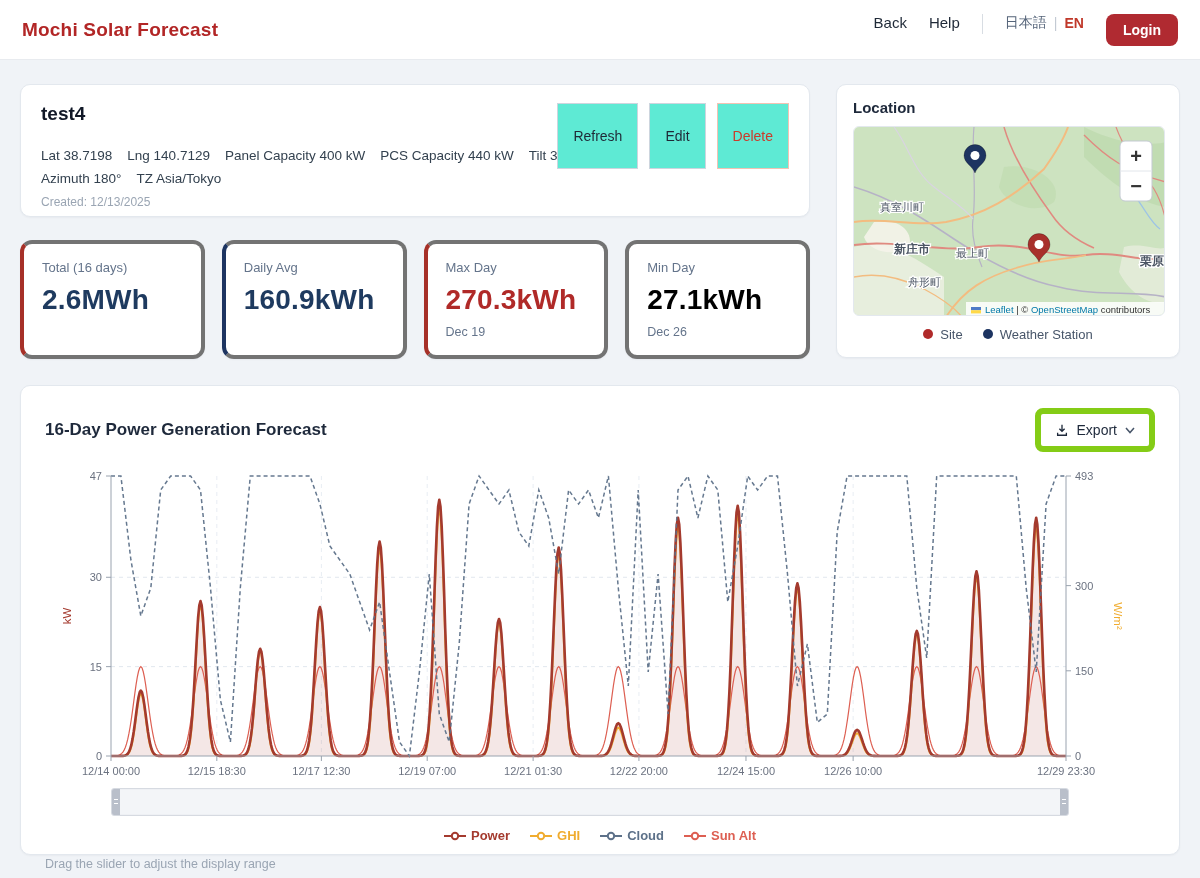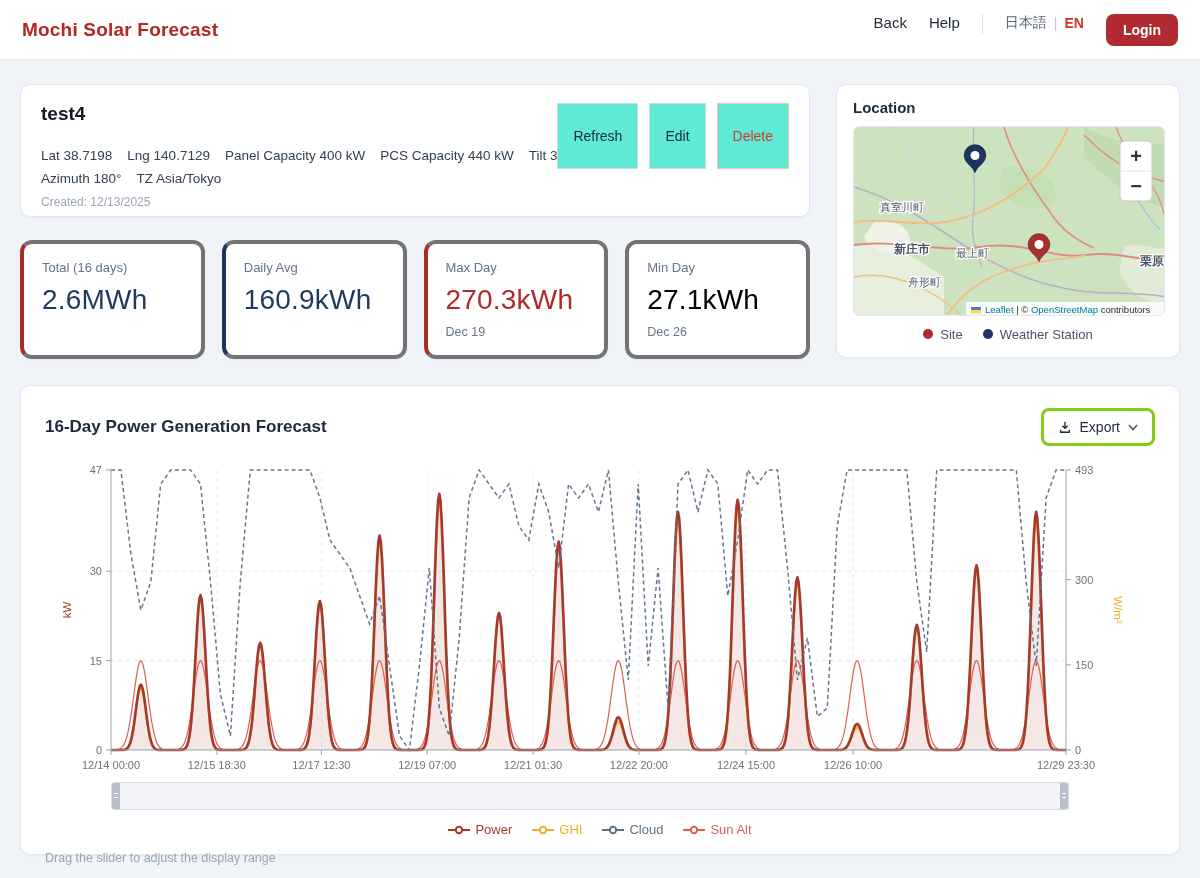--- a/index.html
+++ b/index.html
@@ -47,50 +47,50 @@
   }
   .btn.danger { border-color:#f2c2b3; color:#cb3a2a; }
   
   .stats-row { display:flex; gap:17px; margin-top:23px; }
   .stat-card {
     width:185px; height:119px; background:#fff; border:4px solid #737373;
     border-radius:12px; padding:16px 18px; box-shadow:0 1px 2px rgba(15,23,42,.04);
   }
   .stat-card.accented { border-left-width:4px; border-left-style:solid; }
   .stat-label { font-size:13px; color:#64748b; margin-bottom:9px; }
-  .stat-value { font-size:28px; font-weight:normal; letter-spacing:.2px; }
+  .stat-value { font-size:28px; font-weight:bold; letter-spacing:.2px; }
   .stat-sub { font-size:12.5px; color:#64748b; margin-top:9px; }
   
   .loc-card { padding:14px 16px 12px 16px; height:274px; }
   .loc-title { font-size:15px; font-weight:bold; color:#1e293b; margin-bottom:10px; }
   .map-wrap { width:312px; height:190px; border-radius:6px; overflow:hidden; position:relative;
               border:1px solid #e3e8ee; cursor:grab; }
   .loc-legend { display:flex; justify-content:center; gap:20px; margin-top:11px;
                 font-size:13px; color:#475569; align-items:center; }
   .loc-legend .dot { width:10px; height:10px; border-radius:50%; display:inline-block; margin-right:7px; }
   
   .chart-card { margin-top:26px; padding:22px 24px 14px 24px; height:470px; position:relative; }
   .chart-head { display:flex; justify-content:space-between; align-items:center; }
   .chart-title { font-size:17px; font-weight:bold; color:#1e293b; }
   .export-btn {
-    display:flex; align-items:center; gap:8px; background:#fff; border:3px solid #84cc16;
+    display:flex; align-items:center; gap:8px; background:#fff; border:6px solid #84cc16;
     border-radius:8px; padding:8px 14px; font-size:14px; color:#1e293b; cursor:pointer; font-family:inherit;
   }
   .chart-svg { display:block; margin-top:14px; }
   .slider {
     position:relative; margin-left:66px; margin-top:4px; width:958px; height:28px;
     background:#eef0f4; border:1px solid #d6dae1; border-radius:3px; cursor:pointer;
   }
   .slider .inner { position:absolute; left:8px; right:8px; top:1px; bottom:1px; background:#f3f5f8; }
   .handle { position:absolute; top:0; width:8px; height:26px; background:#b9bfca; cursor:ew-resize; }
   .handle.l { left:0; border-radius:2px 0 0 2px; }
   .handle.r { right:0; border-radius:0 2px 2px 0; }
   .handle i { position:absolute; left:2px; top:10px; width:4px; height:5px;
               border-top:1px solid #fff; border-bottom:1px solid #fff; display:block; }
-  .chart-legend { display:flex; justify-content:center; gap:20px; margin-top:12px; align-items:flex-start; }
+  .chart-legend { display:flex; justify-content:center; gap:20px; margin-top:12px; align-items:flex-start;font-weight:bold; }
   .legend-item { display:flex; align-items:center; gap:5px; font-size:13px; cursor:pointer; }
   .hint { margin:14px 0 0 0; font-size:12.5px; color:#9aa5b3; }
 </style>
 </head>
 <body>
 
 <div class="header">
   <div class="brand">Mochi Solar Forecast</div>
   <div class="nav">
     <a>Back</a>

